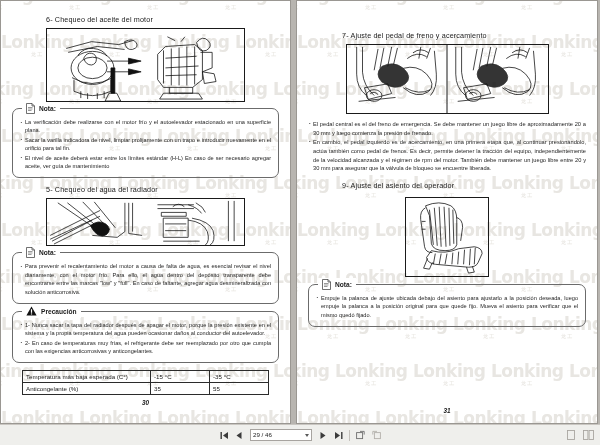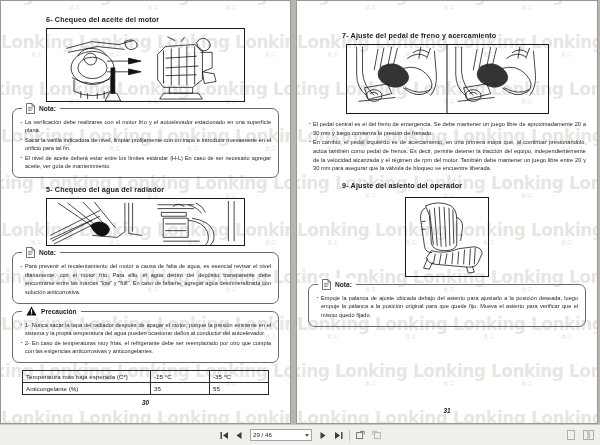--- a/index.html
+++ b/index.html
@@ -63,21 +63,21 @@
   .content {
     position: relative;
     z-index: 2;
     padding: 14px 11px 0 11px;
     height: 100%;
   }
 
   
   .sec-title {
     font-size: 7.2px;
-    font-weight: 700;
+    font-weight: 400;
     color: #1a1a1a;
     letter-spacing: 0.15px;
     margin-bottom: 4px;
     padding-left: 34px;
   }
 
   
   .figbox {
     border: 1px solid #1a1a1a;
     background: transparent;

